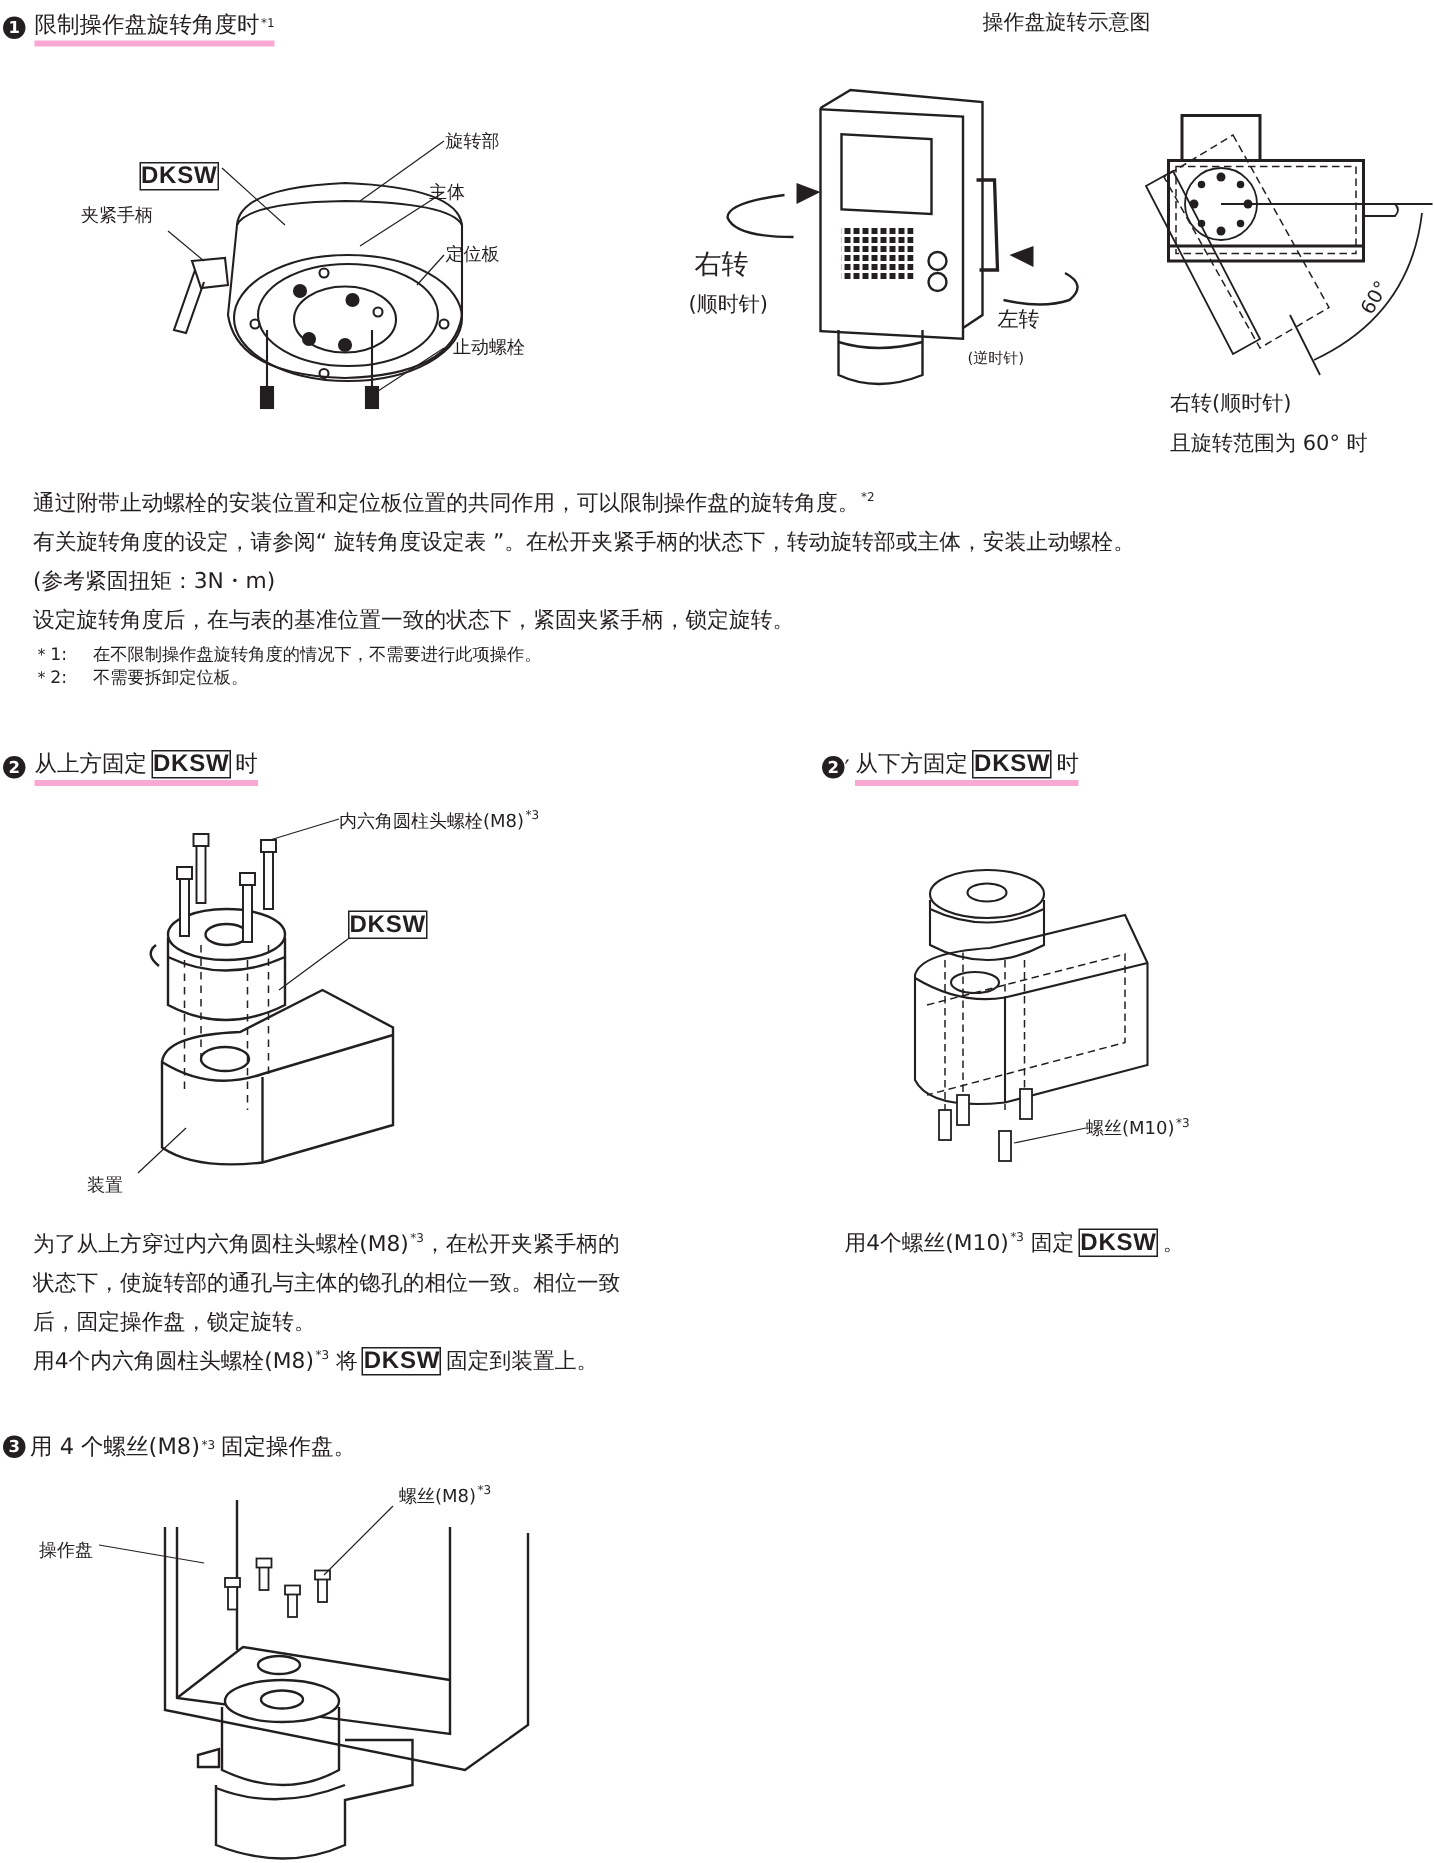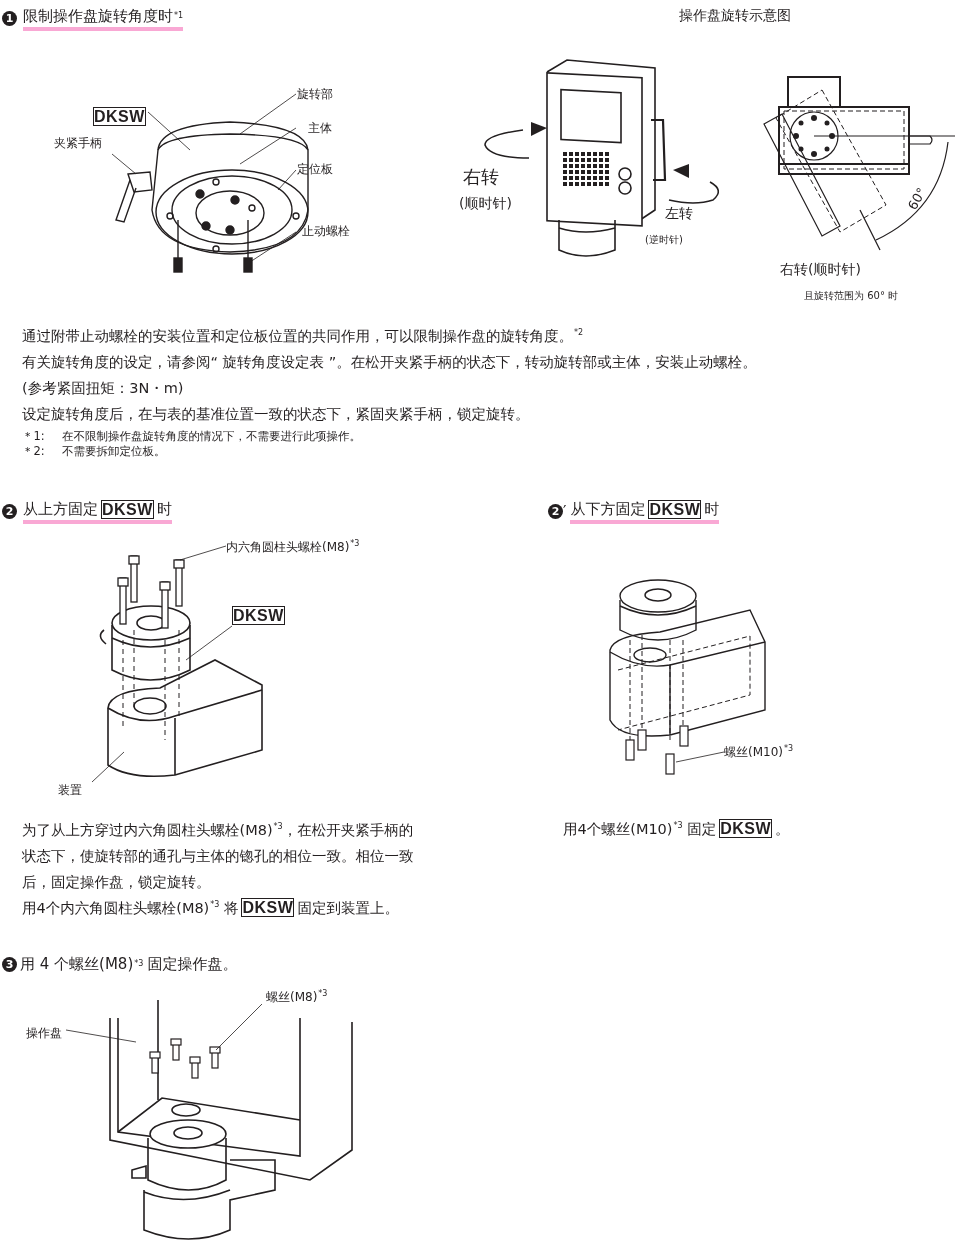--- a/index.html
+++ b/index.html
@@ -21,21 +21,21 @@
 <body>
 
 <div class="abs sec-title" style="left:2px; top:6px;">
   <span class="num">1</span>
   <span class="u">
     <span>限制操作盘旋转角度时</span>
     <span class="sup">*1</span>
   </span>
 </div>
 
-<div class="abs lbl" style="left:655px; top:8px; font-size:14px;margin-left:24px;">操作盘旋转示意图</div>
+<div class="abs lbl" style="left:655px; top:8px; font-size:14px;">操作盘旋转示意图</div>
 
 <div class="abs" style="left:40px; top:80px; width:340px; height:200px;">
   <svg width="340" height="200">
     <g fill="none" stroke="#231f20" stroke-width="1.4">
       <path d="M118 70 Q120 45 190 42 Q265 45 268 70 L268 130 Q262 170 190 172 Q118 170 112 130 Z" fill="#fff"></path>
       <path d="M118 70 Q125 55 190 54 Q260 55 268 70"></path>
       <ellipse cx="192" cy="132" rx="76" ry="42"></ellipse>
       <ellipse cx="192" cy="130" rx="60" ry="34"></ellipse>
       <ellipse cx="190" cy="133" rx="34" ry="22"></ellipse>
       <circle cx="160" cy="114" r="4" fill="#231f20"></circle>
@@ -58,21 +58,21 @@
       <line x1="108" y1="32" x2="150" y2="70"></line>
       <line x1="200" y1="54" x2="256" y2="14"></line>
       <line x1="200" y1="84" x2="256" y2="48"></line>
       <line x1="238" y1="110" x2="256" y2="90"></line>
       <line x1="72" y1="74" x2="96" y2="94"></line>
       <line x1="210" y1="182" x2="256" y2="152"></line>
     </g>
   </svg>
   <div class="abs" style="left:50px; top:27px;"><span class="dksw">DKSW</span></div>
   <div class="abs lbl" style="left:257px; top:7px;">旋转部</div>
-  <div class="abs lbl" style="left:268px; top:41px;">主体</div>
+  <div class="abs lbl" style="left:246px; top:41px;">主体</div>
   <div class="abs lbl" style="left:257px; top:82px;">定位板</div>
   <div class="abs lbl" style="left:14px; top:56px;">夹紧手柄</div>
   <div class="abs lbl" style="left:262px; top:144px;">止动螺栓</div>
 </div>
 
 <div class="abs" style="left:455px; top:50px; width:290px; height:220px;">
   <svg width="290" height="220">
     <g fill="none" stroke="#231f20" stroke-width="1.6">
       <path d="M92 22 L112 10 L200 18 L200 160 L185 170"></path>
       <rect x="92" y="22" width="95" height="148" fill="#fff" transform="skewY(3) translate(0,-4)"></rect>
@@ -127,21 +127,21 @@
       <circle cx="36" cy="96" r="3"></circle>
         <circle cx="72" cy="96" r="3"></circle>
       <circle cx="41" cy="83" r="2.5"></circle>
         <circle cx="67" cy="83" r="2.5"></circle>
       <circle cx="41" cy="109" r="2.5"></circle>
         <circle cx="67" cy="109" r="2.5"></circle>
     </g>
   </svg>
   <div class="abs lbl" style="left:146px; top:152px; transform:rotate(-60deg); font-size:13px;">60°</div>
   <div class="abs lbl" style="left:20px; top:222px; font-size:14px;">右转(顺时针)</div>
-  <div class="abs lbl" style="left:20px; top:249px; font-size:10px;margin-left:24px;">且旋转范围为 60° 时</div>
+  <div class="abs lbl" style="left:20px; top:249px; font-size:14px;">且旋转范围为 60° 时</div>
 </div>
 
 <div class="abs" style="left:22px; top:323px;">
   <div class="body-text"><span>通过附带止动螺栓的安装位置和定位板位置的共同作用，可以限制操作盘的旋转角度。</span><span class="sup">*2</span></div>
   <div class="body-text">有关旋转角度的设定，请参阅“ 旋转角度设定表 ”。在松开夹紧手柄的状态下，转动旋转部或主体，安装止动螺栓。</div>
   <div class="body-text">(参考紧固扭矩：3N・m)</div>
   <div class="body-text">设定旋转角度后，在与表的基准位置一致的状态下，紧固夹紧手柄，锁定旋转。</div>
   <div class="note" style="margin-top:2px;"><span class="k">＊1:</span><span>在不限制操作盘旋转角度的情况下，不需要进行此项操作。</span></div>
   <div class="note"><span class="k">＊2:</span><span>不需要拆卸定位板。</span></div>
 </div>

